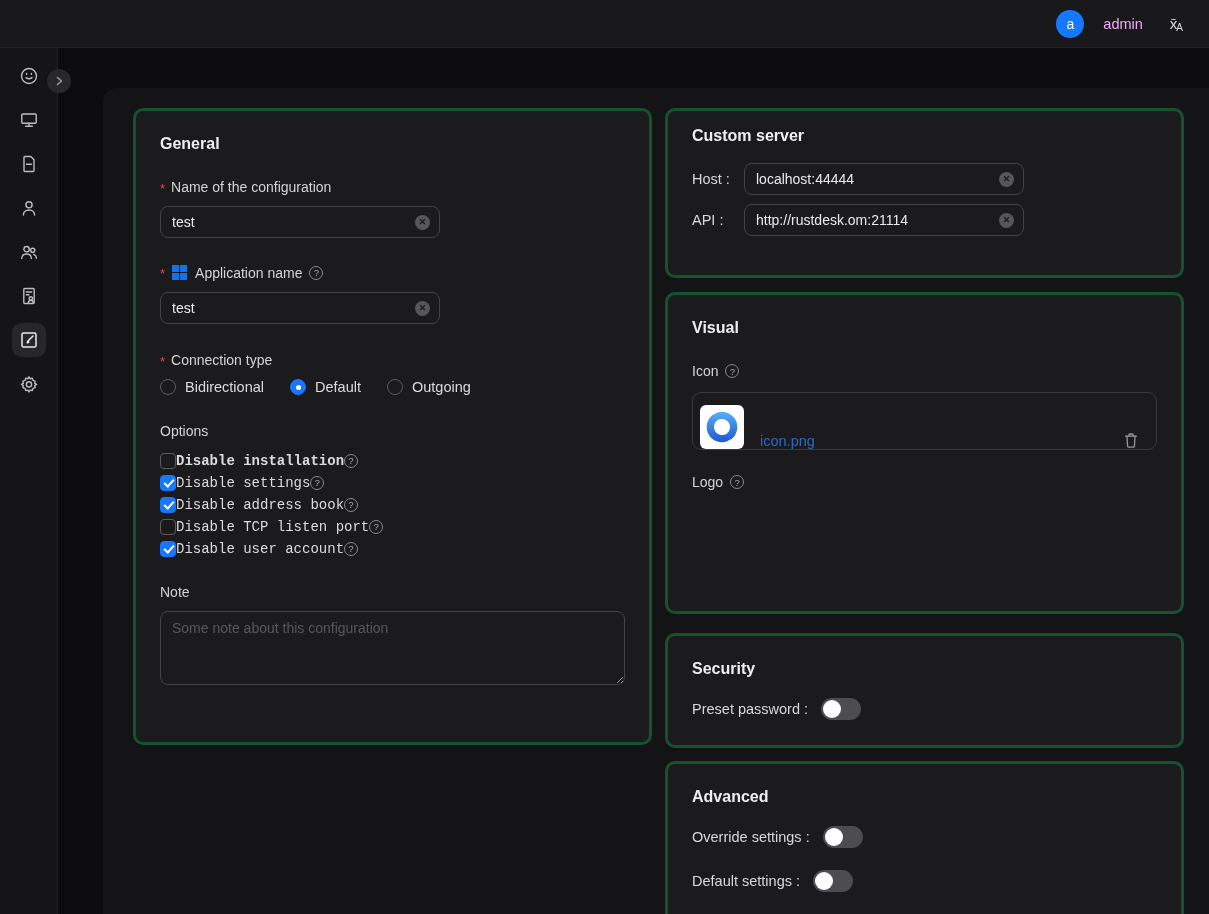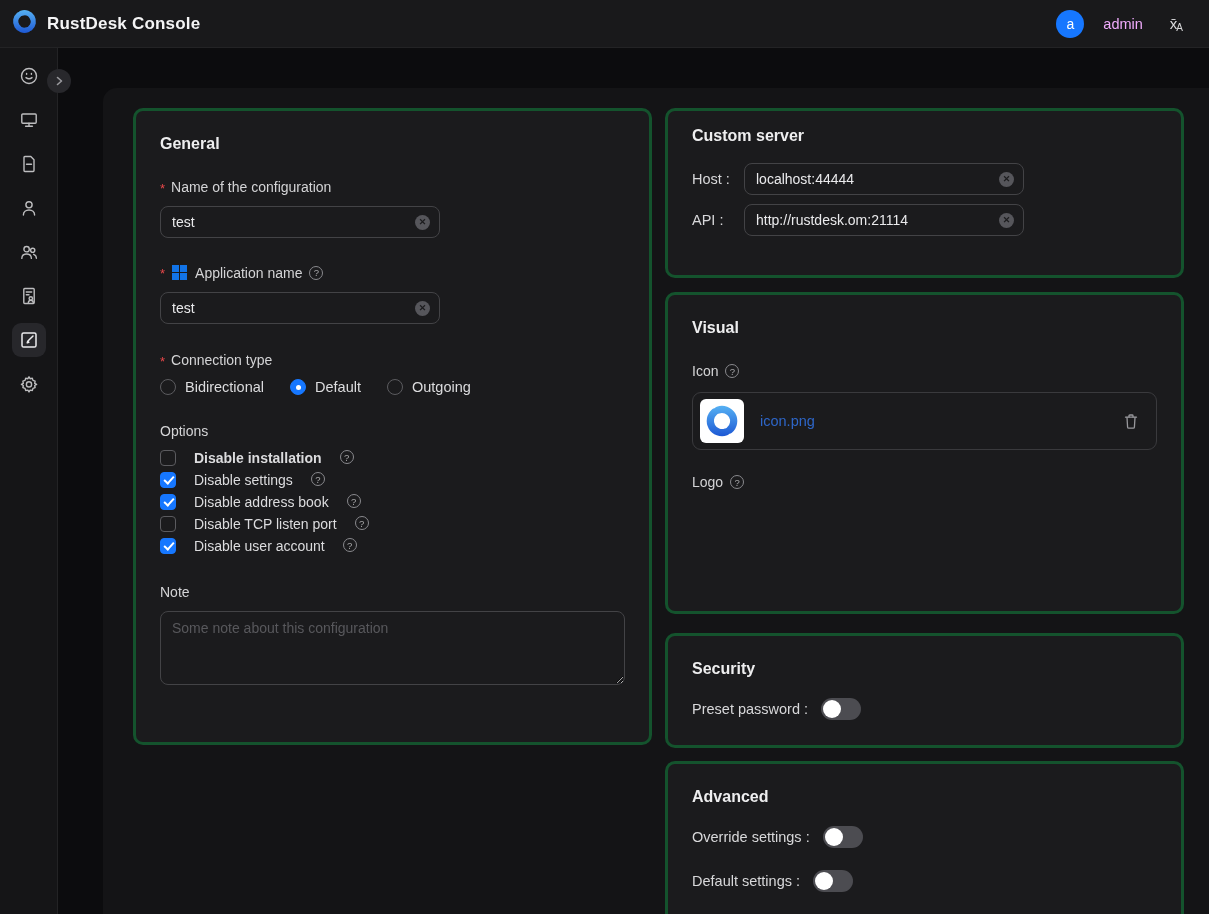--- a/index.html
+++ b/index.html
@@ -61,21 +61,21 @@
 
   .gap-26 { height:26px; } .gap-28 { height:28px; } .gap-24 { height:24px; }
 
   .radio-row { display:flex; align-items:center; gap:26px; }
   .radio-opt { display:flex; align-items:center; gap:9px; font-size:14.5px; color:#dcdcde; cursor:pointer; }
   .radio { width:16px; height:16px; border-radius:50%; border:1.5px solid #5b5b5f; position:relative; }
   .radio.on { background:#1677ff; border-color:#1677ff; }
   .radio.on::after { content:""; position:absolute; left:4.5px; top:4.5px; width:5px; height:5px;
                      border-radius:50%; background:#fff; }
 
-  .cb-row { display:flex; gap:18px; height:22px; font-size:14px; color:#dcdcde; cursor:pointer; }
+  .cb-row { display:flex; align-items:center; gap:0; height:22px; font-size:14px; color:#dcdcde; cursor:pointer;font-family:Liberation Mono, monospace; }
   .checkbox { width:16px; height:16px; border-radius:4px; border:1.5px solid #5b5b5f; flex:0 0 16px; }
   .checkbox.on { background:#1677ff; border-color:#1677ff; }
   .checkbox.on::after { content:""; display:block; width:4px; height:8px; margin:1px 0 0 5px;
                         border:solid #fff; border-width:0 2px 2px 0; transform:rotate(42deg); }
   .cb-label.bold { font-weight:700; }
 
   .help { width:14px; height:14px; border-radius:50%; border:1px solid #89898d; color:#a9a9ab;
           font-size:9.5px; display:inline-flex; align-items:center; justify-content:center;
           cursor:pointer; flex:0 0 14px; }
 
@@ -85,54 +85,39 @@
   .note-area::placeholder { color:#58585c; }
 
   
   .srv-row { display:flex; align-items:center; margin-bottom:9px; }
   .srv-label { width:52px; font-size:14.5px; color:#d8d8da; flex:0 0 52px; }
   .key-chip { display:inline-flex; align-items:center; gap:7px; background:#2c2c30; border-radius:4px;
               padding:4px 7px 4px 9px; font-family:"DejaVu Sans Mono", monospace; font-size:12.5px;
               color:#dedee0; letter-spacing:-0.2px; }
 
   
-  .upload-box { display:flex; align-items:center; border:1px solid #3a3a3d; border-radius:9px;
+  .upload-box { display:flex; align-items:flex-end; border:1px solid #3a3a3d; border-radius:9px;
                 height:58px; padding:0 17px 0 7px; margin-bottom:24px; }
   .thumb { width:44px; height:44px; background:#ffffff; border-radius:6px; display:flex;
            align-items:center; justify-content:center; margin-right:16px; }
   .file-link { color:#2e66c8; font-size:14.5px; text-decoration:none; cursor:pointer; }
   .trash-btn { margin-left:auto; cursor:pointer; display:flex; }
 
   
   .toggle-row { display:flex; align-items:center; gap:13px; font-size:14.5px; color:#d8d8da; margin-bottom:22px; }
   .toggle { width:40px; height:22px; border-radius:11px; background:#4c4c51; position:relative; cursor:pointer; }
   .toggle::after { content:""; position:absolute; left:2px; top:2px; width:18px; height:18px;
                    border-radius:50%; background:#fff; }
 </style>
 </head>
 <body>
 
 <div class="screen">
 
   <div class="header">
-    <div class="brand">
-      <span>
-        <svg width="27" height="27" viewBox="0 0 40 40">
-          <defs>
-              <linearGradient id="rdg1" x1="20" y1="4" x2="20" y2="36" gradientUnits="userSpaceOnUse">
-            <stop offset="0" stop-color="#54aef2"></stop>
-                <stop offset="1" stop-color="#1f5bd5"></stop>
-          </linearGradient>
-            </defs>
-          <path d="M15.55 7.8 A13 13 0 0 1 28.36 29.96" fill="none" stroke="url(#rdg1)" stroke-width="8" stroke-linecap="round"></path>
-          <path d="M24.45 32.2 A13 13 0 0 1 11.64 10.04" fill="none" stroke="url(#rdg1)" stroke-width="8" stroke-linecap="round"></path>
-        </svg>
-      </span>
-      <span class="brand-title">RustDesk Console</span>
-    </div>
     <div class="header-right">
       <span class="avatar">a</span>
       <span class="username">admin</span>
       <span class="translate">x̄<span class="t-a">A</span></span>
     </div>
   </div>
 
   <div class="sidebar">
     <div class="side-item">
       <svg width="20" height="20" viewBox="0 0 20 20" fill="none" stroke="currentColor" stroke-width="1.4" stroke-linecap="round">

